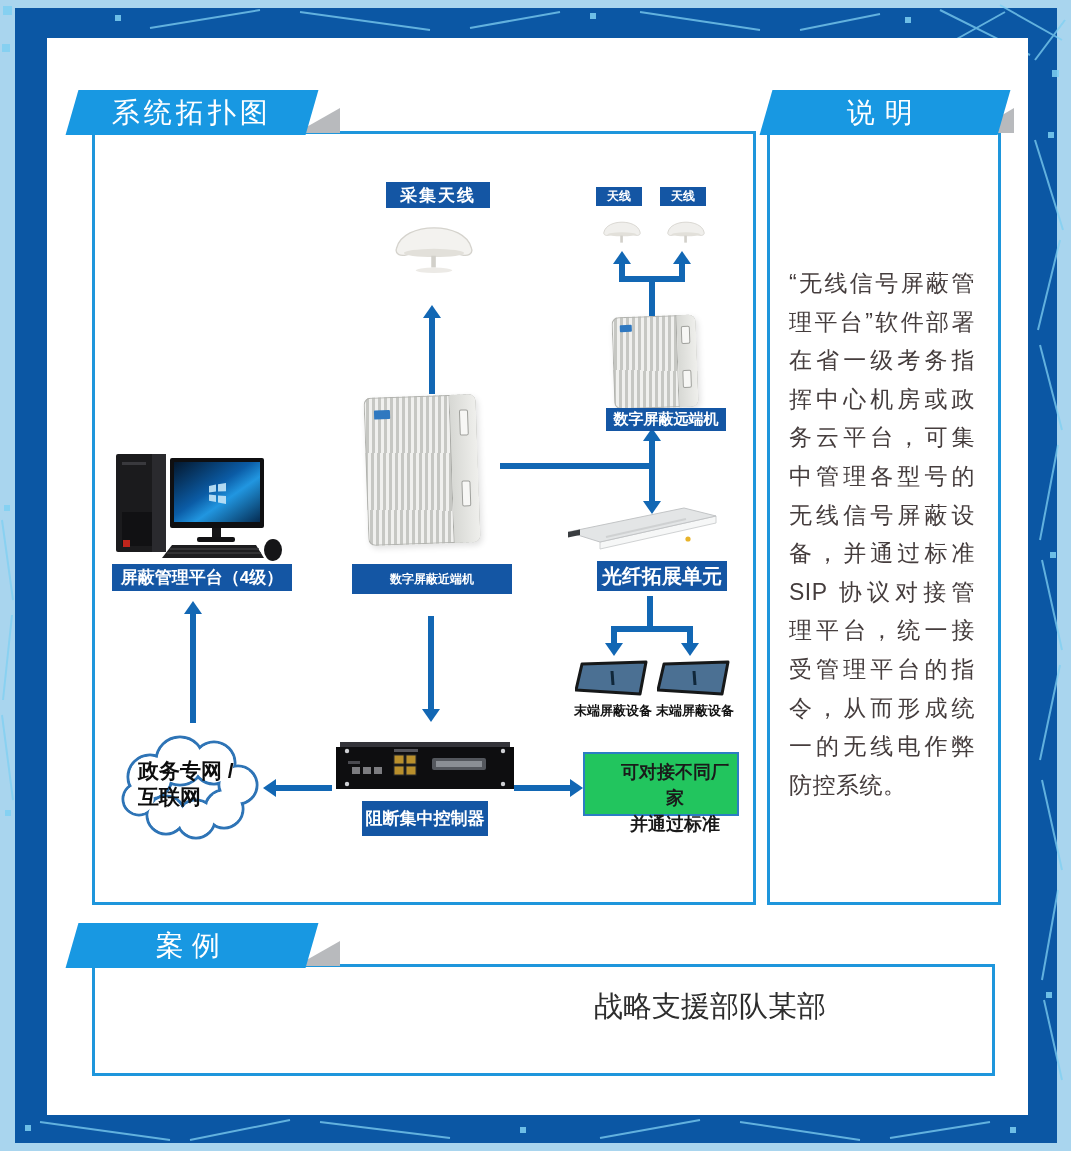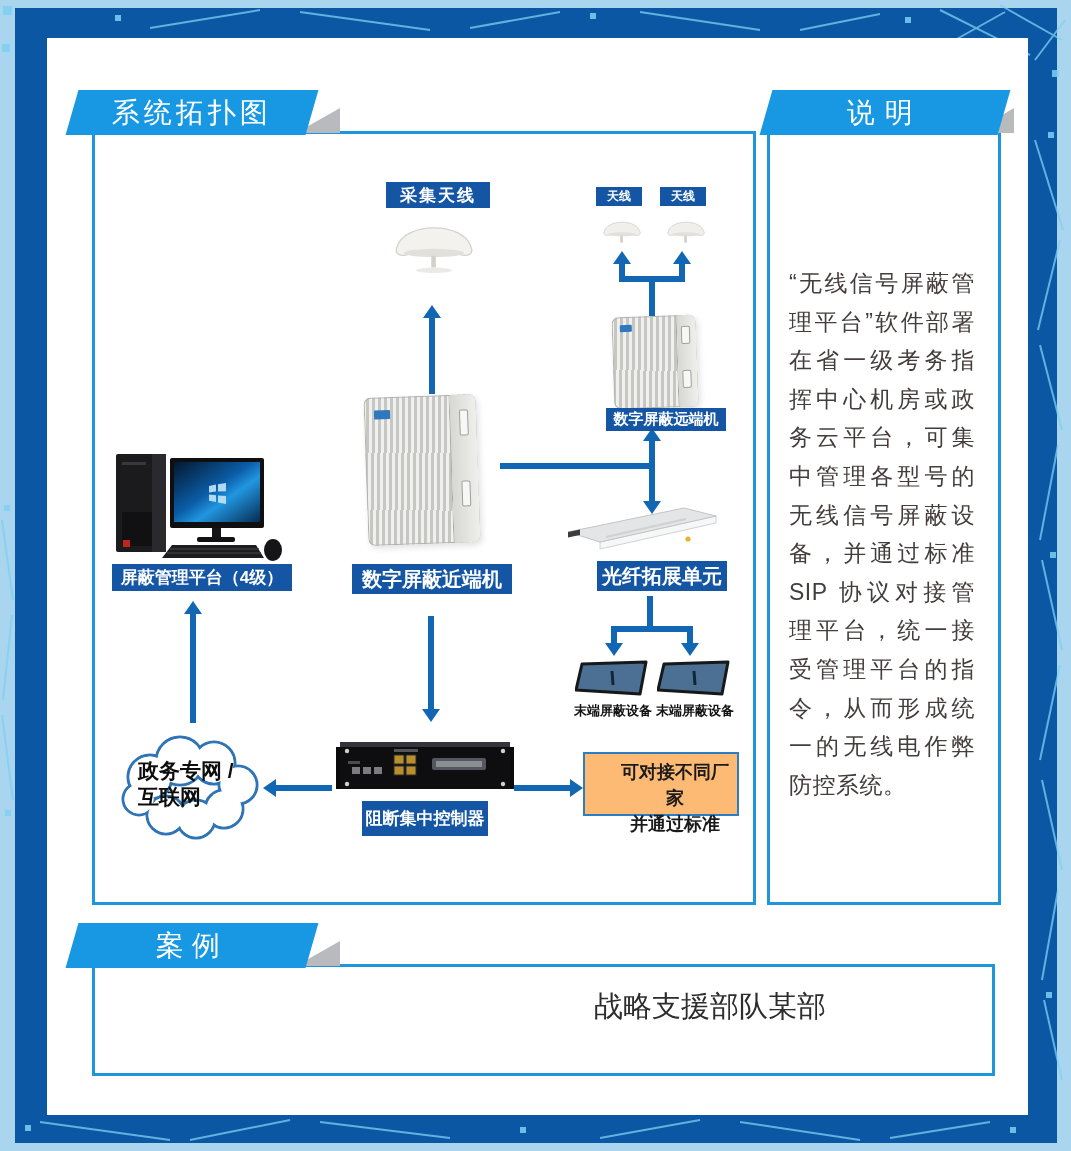--- a/index.html
+++ b/index.html
@@ -34,21 +34,21 @@
 
   
   .finbox{position:absolute;border-radius:7px;z-index:3;
     background:repeating-linear-gradient(93deg,#f0f0ee 0 3px,#c6c7c3 3px 6px);
     box-shadow:inset 0 0 0 1px #b2b3af, 2px 3px 6px rgba(0,0,0,.12);}
   .finbox .rail{position:absolute;top:0;right:0;width:24%;height:100%;
     background:linear-gradient(90deg,#d7d8d4,#efefec);border-left:1px solid #a9aaa6;border-radius:0 7px 7px 0;}
   .finbox .hinge{position:absolute;right:7%;width:9px;background:#f7f7f5;border:1px solid #9fa09c;border-radius:2px;}
   .finbox .chip{position:absolute;left:9%;top:9%;width:16px;height:9px;background:#2f78c0;border-radius:1px;}
 
-  .graybox{position:absolute;background:#fdba74;border:2px solid #2c7dc4;z-index:4;
+  .graybox{position:absolute;background:#22c55e;border:2px solid #2c7dc4;z-index:4;
     color:#1a1a1a;font-weight:bold;font-size:18px;line-height:26px;text-align:center;padding-top:5px;padding-left:28px;}
 
   .notes-text{position:absolute;width:186px;font-size:23px;line-height:38.6px;
     color:#453d3d;font-weight:500;z-index:4;letter-spacing:.5px;text-align:justify;}
 
   .case-col{position:absolute;text-align:center;font-size:29px;line-height:45px;
     font-weight:500;color:#2d2d2d;z-index:4;white-space:nowrap;}
 
   .cloud-wrap{position:absolute;z-index:3;}
   .cloud-text{position:absolute;z-index:4;color:#0d0d0d;font-weight:bold;font-size:21px;line-height:26px;white-space:nowrap;}
@@ -169,21 +169,21 @@
   <div class="tag" style="left:606px;top:408px;width:120px;height:23px;font-size:15px;">
     <span>数字屏蔽远端机</span>
   </div>
 
   <div class="finbox" style="left:366px;top:396px;width:112px;height:148px;transform:rotate(-2deg);">
     <div class="rail"></div>
     <div class="hinge" style="top:10%;height:26px;"></div>
     <div class="hinge" style="top:58%;height:26px;"></div>
     <div class="chip"></div>
   </div>
-  <div class="tag" style="left:352px;top:564px;width:160px;height:30px;font-size:20px;">
+  <div class="tag" style="left:352px;top:564px;width:160px;height:30px;font-size:12px;">
     <span>数字屏蔽近端机</span>
   </div>
 
   <svg class="devsvg" style="left:566px;top:506px;" width="152" height="44" viewBox="0 0 152 44">
     <polygon points="34,36 150,10 150,17 34,43" fill="#f6f7f7" stroke="#d0d2d3" stroke-width="1"></polygon>
     <polygon points="2,26 118,2 150,10 34,36" fill="#e3e5e6" stroke="#c2c4c6" stroke-width="1"></polygon>
     <polygon points="2,26 14,23.5 14,29 2,31.5" fill="#3a3d40"></polygon>
     <line x1="40" y1="31" x2="120" y2="13" stroke="#cfd1d2" stroke-width="2"></line>
     <circle cx="122" cy="33" r="2.6" fill="#e8b32a"></circle>
   </svg>

